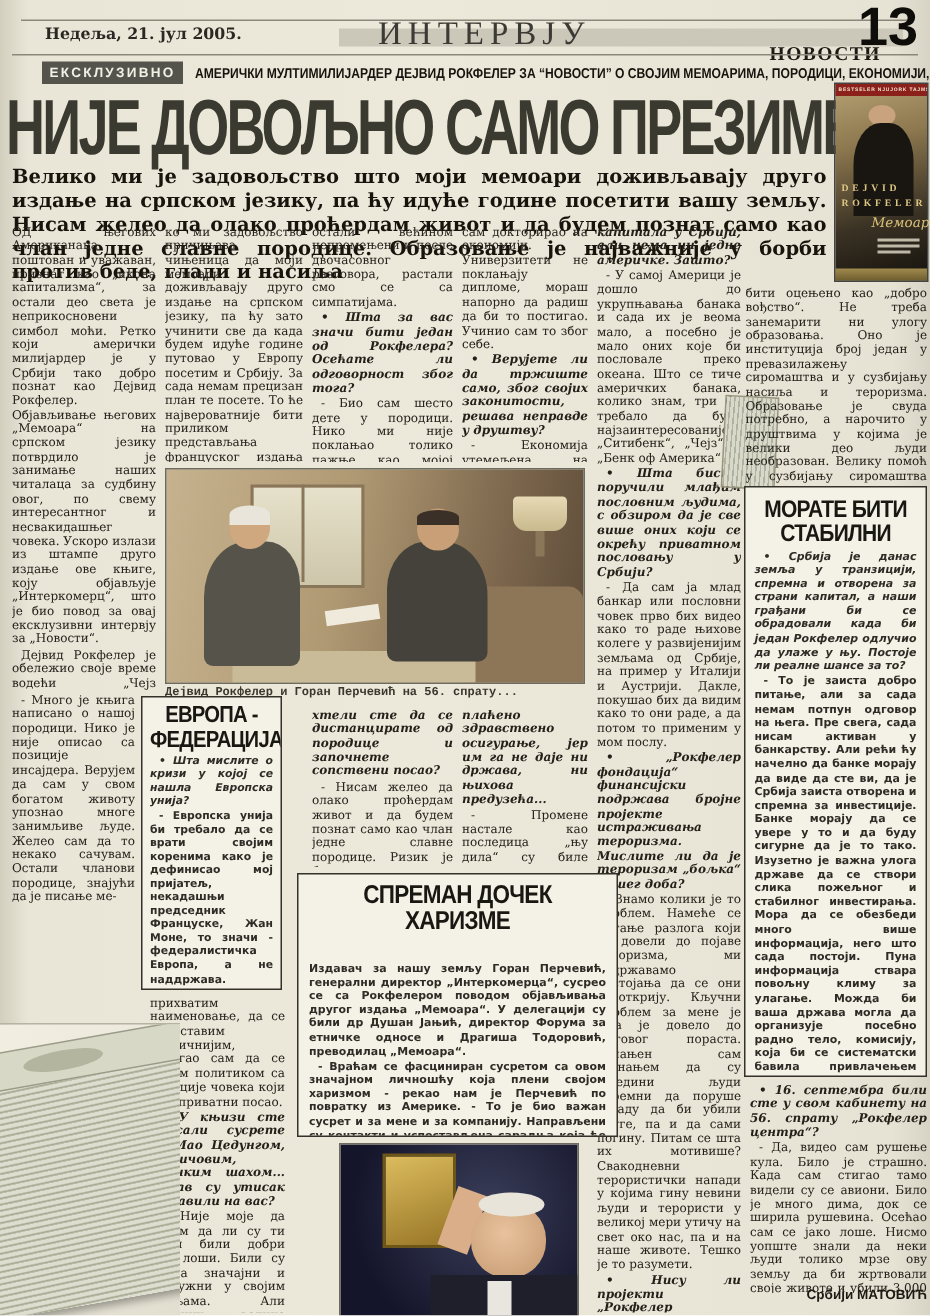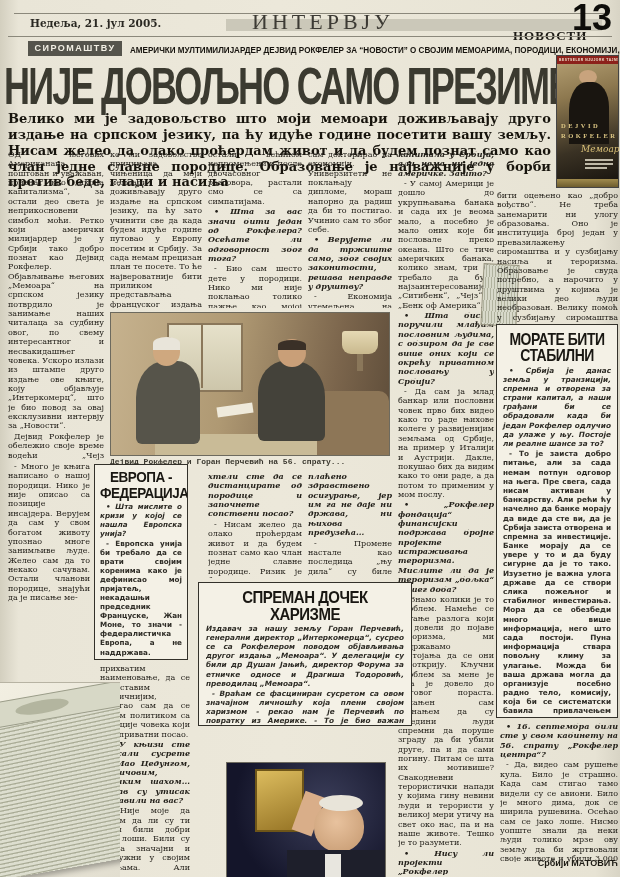--- a/index.html
+++ b/index.html
@@ -56,21 +56,21 @@
 <div class="page">
 
   <div class="rule abs" style="left:14px;top:13px;width:592px;"></div>
   <div class="band abs" style="left:226px;top:19px;width:376px;height:12px;"></div>
   <div class="date abs" style="left:30px;top:17px;">Недеља, 21. јул 2005.</div>
   <div class="section abs" style="left:252px;top:9px;">ИНТЕРВЈУ</div>
   <div class="masthead abs" style="left:513px;top:16px;margin-top:12px;">НОВОСТИ</div>
   <div class="pagenum abs" style="left:572px;top:-3px;">13</div>
   <div class="rule abs" style="left:8px;top:36px;width:604px;"></div>
 
-  <div class="excl abs" style="left:28px;top:41px;width:94px;height:15px;">СИРОМАШТВУ</div>
+  <div class="excl abs" style="left:28px;top:41px;width:94px;height:15px;">ЕКСКЛУЗИВНО</div>
   <div class="kicker abs" style="left:130px;top:44px;">АМЕРИЧКИ МУЛТИМИЛИЈАРДЕР ДЕЈВИД РОКФЕЛЕР ЗА “НОВОСТИ” О СВОЈИМ МЕМОАРИМА, ПОРОДИЦИ, ЕКОНОМИЈИ, СИРОМАШТВУ</div>
 
   <div class="headline abs" style="left:4px;top:57px;">НИЈЕ ДОВОЉНО САМО ПРЕЗИМЕ</div>
   <div class="lead abs" style="left:8px;top:111px;width:543px;">Велико ми је задовољство што моји мемоари доживљавају друго издање на српском језику, па ћу идуће године посетити вашу земљу. Нисам желео да олако проћердам живот и да будем познат само као члан једне славне породице. Образовање је најважније у борби против беде, глади и насиља</div>
 
   <div class="bk abs" style="left:556px;top:55px;width:61px;height:131px;">
     <div class="abs" style="left:0;top:0;width:61px;height:8px;background:#8c211b;overflow:hidden;">
       <div class="bk-band abs" style="left:2px;top:1px;">BESTSELER NJUJORK TAJMSA</div>
     </div>
     <div class="abs" style="left:22px;top:14px;width:18px;height:14px;border-radius:50%;background:#c8a37d;"></div>
@@ -143,23 +143,23 @@
 
   <div class="textcol abs" style="left:208px;top:472px;width:94px;height:106px;">
       <p class="qc">хтели сте да се дистанцирате од породице и започнете сопствени посао?</p>
       <p class="p">- Нисам желео да олако проћердам живот и да будем познат само као члан једне славне породице. Ризик је био да уколико се посветим само пословању, многи би рекли да сам то постигао захваљујући породичном имену, а не сопственом заслугом. Зато</p>
     </div>
   <div class="textcol abs" style="left:308px;top:472px;width:84px;height:106px;">
       <p class="qc">плаћено здравствено осигурање, јер им га не даје ни држава, ни њихова предузећа...</p>
       <p class="p">- Промене настале као последица „њу дила“ су биле неопходне и верујем да данас сви признајемо да влада треба да сразмерно обезбеди грађанима образовање или здравствено осигурање.</p>
     </div>
 
-  <div class="box abs" style="left:198px;top:582px;width:214px;height:144px;padding:5px 7px;box-sizing:border-box;">
+  <div class="box abs" style="left:198px;top:582px;width:214px;height:176px;padding:5px 7px;box-sizing:border-box;">
     <div class="boxtitle" style="font-size:15px;">СПРЕМАН ДОЧЕК ХАРИЗМЕ</div>
-    <div class="boxtext" style="font-size:7.3px;margin-top:5px;font-style:italic;">
+    <div class="boxtext" style="font-size:7.3px;margin-top:22px;">
         <p class="c">Издавач за нашу земљу Горан Перчевић, генерални директор „Интеркомерца“, сусрео се са Рокфелером поводом објављивања другог издања „Мемоара“. У делегацији су били др Душан Јањић, директор Форума за етничке односе и Драгиша Тодоровић, преводилац „Мемоара“.</p>
         <p class="p">- Враћам се фасциниран сусретом са овом значајном личношћу која плени својом харизмом - рекао нам је Перчевић по повратку из Америке. - То је био важан сусрет и за мене и за компанију. Направљени су контакти и успостављена сарадња која ће се наставити објављивањем другог издања „Мемоара“ за које ће предговор писати још једна изузетна светска личност. Припремљен је терен за долазак Рокфелера у Србију.</p>
       </div>
   </div>
 
   <div class="textcol abs" style="left:100px;top:664px;width:90px;height:211px;">
       <p class="c">прихватим наименовање, да се представим званичнијим, избегао сам да се бавим политиком са позиције човека који има приватни посао.</p>
       <p class="q">• У књизи сте описали сусрете са Мао Цедунгом, Хрушчовим, ирачким шахом... Какав су утисак оставили на вас?</p>
       <p class="p">- Није моје да судим да ли су ти људи били добри или лоши. Били су веома значајни и заслужни у својим земљама. Али челници велике међународне банке морали су са њима да разговарају, иако нису подржавали све њихове ставове. Никада ми се није чинило да банкар треба политички да суди људима који су били на важним државним позицијама. На пример, када сам се сусрео са Хрушчовим, лидером Совјетског Савеза, схватио сам да уколико не разговараш са људима никада нећеш знати шта мисле. Разговор са њим је био пријатан. Иако смо имали различите ставове, који су</p>
     </div>

